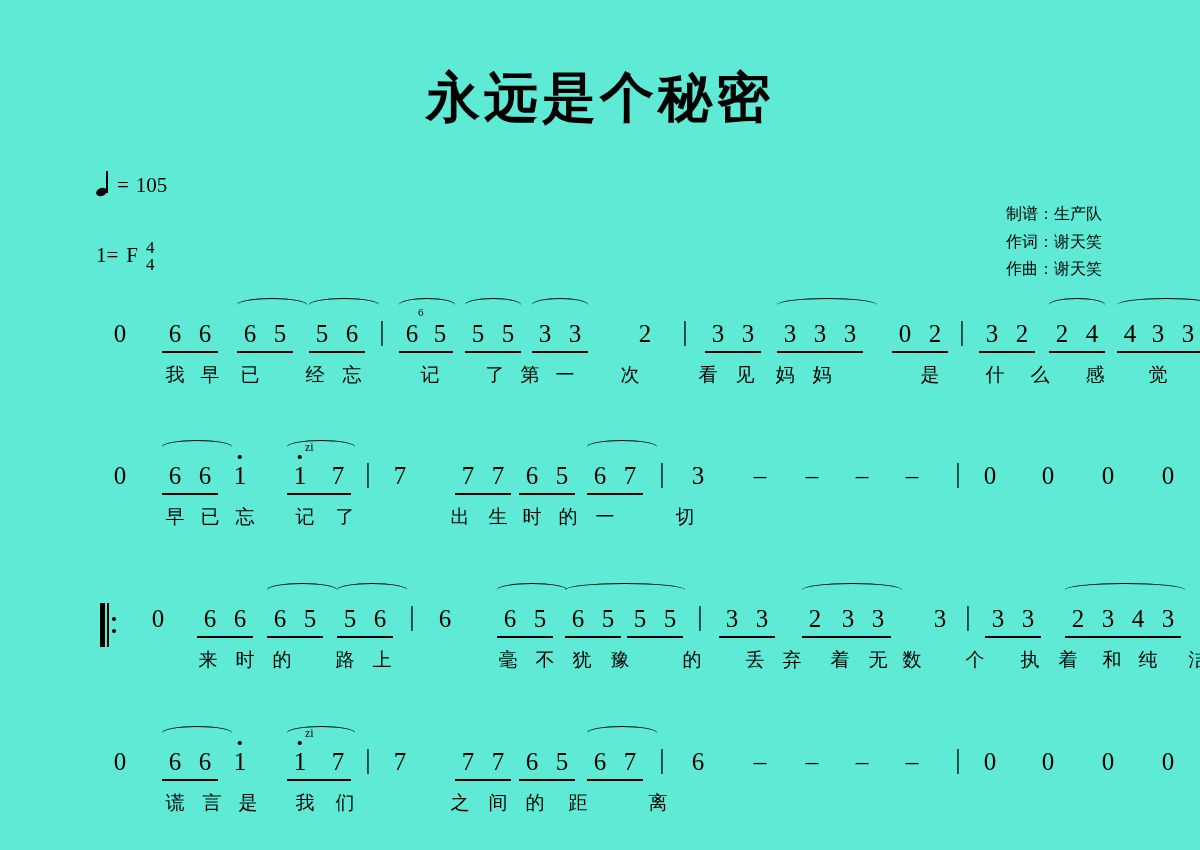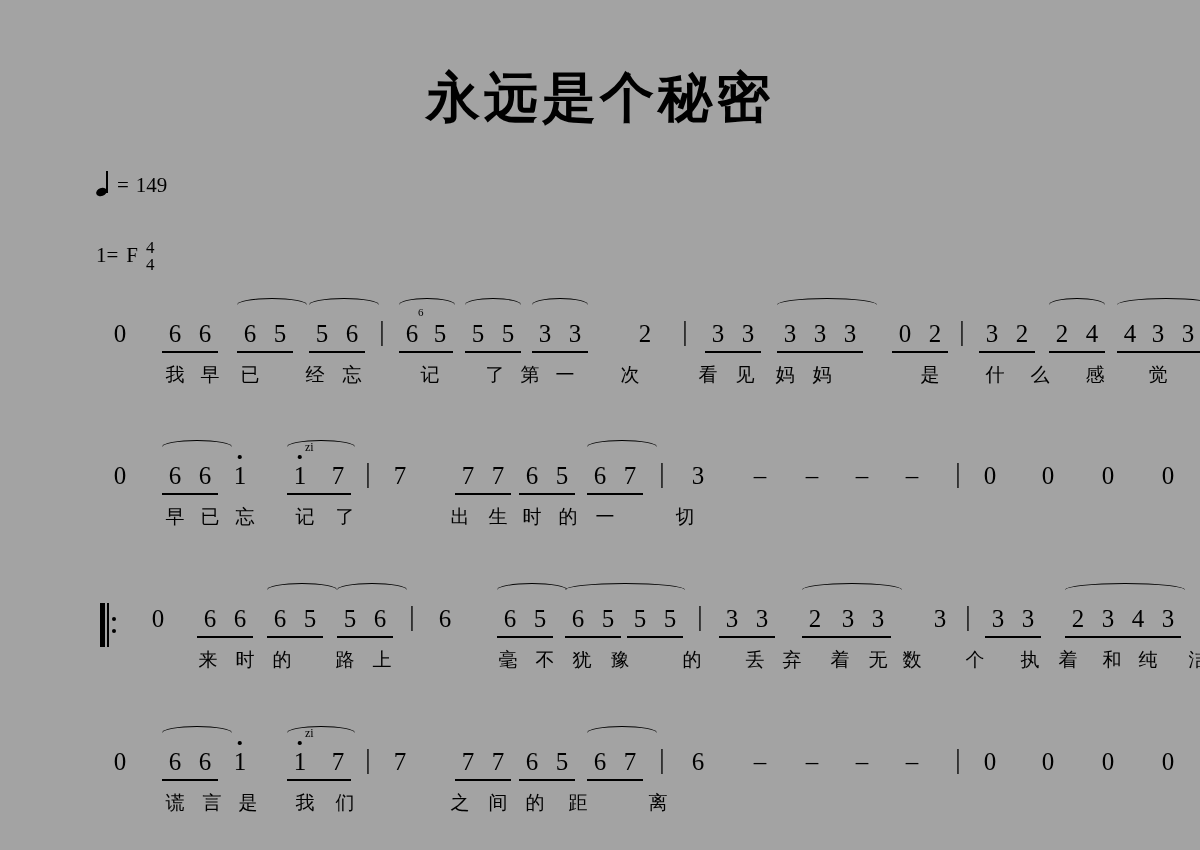--- a/index.html
+++ b/index.html
@@ -8,21 +8,21 @@
     background: #ffffff;
   }
   body {
     font-family: "Liberation Sans", sans-serif;
     color: #000;
   }
   #sheet {
     position: relative;
     width: 1200px;
     height: 850px;
-    background: #a3a3a3;
+    background: #5eead4;
     overflow: hidden;
   }
   .title {
     position: absolute;
     top: 62px;
     left: 0;
     width: 1200px;
     text-align: center;
     font-family: "DejaVu Sans", sans-serif;
     font-weight: bold;
@@ -206,32 +206,37 @@
 <div id="sheet">
 
   <div class="title">永远是个秘密</div>
 
   <div class="tempo">
     <span class="note">
       <span class="head"></span>
         <span class="stem"></span>
     </span>
     <span>=</span>
-    <span>149</span>
+    <span>105</span>
   </div>
 
   <div class="keysig">
     <span>1=</span>
     <span>F</span>
     <span class="frac">
       <span class="num">4</span>
       <span class="den">4</span>
     </span>
   </div>
 
+  <div class="credits">
+    <div>制谱：生产队</div>
+    <div>作词：谢天笑</div>
+    <div>作曲：谢天笑</div>
+  </div>
 
   <div class="system" style="top:310px;">
     <div class="notes-row" id="n0">
         <span class="tok" style="left: 20px;">0</span>
         <span class="tok" style="left: 75px;">6</span>
         <span class="tok" style="left: 105px;">6</span>
         <span class="tok" style="left: 150px;">6</span>
         <span class="tok" style="left: 180px;">5</span>
         <span class="tok" style="left: 222px;">5</span>
         <span class="tok" style="left: 252px;">6</span>

